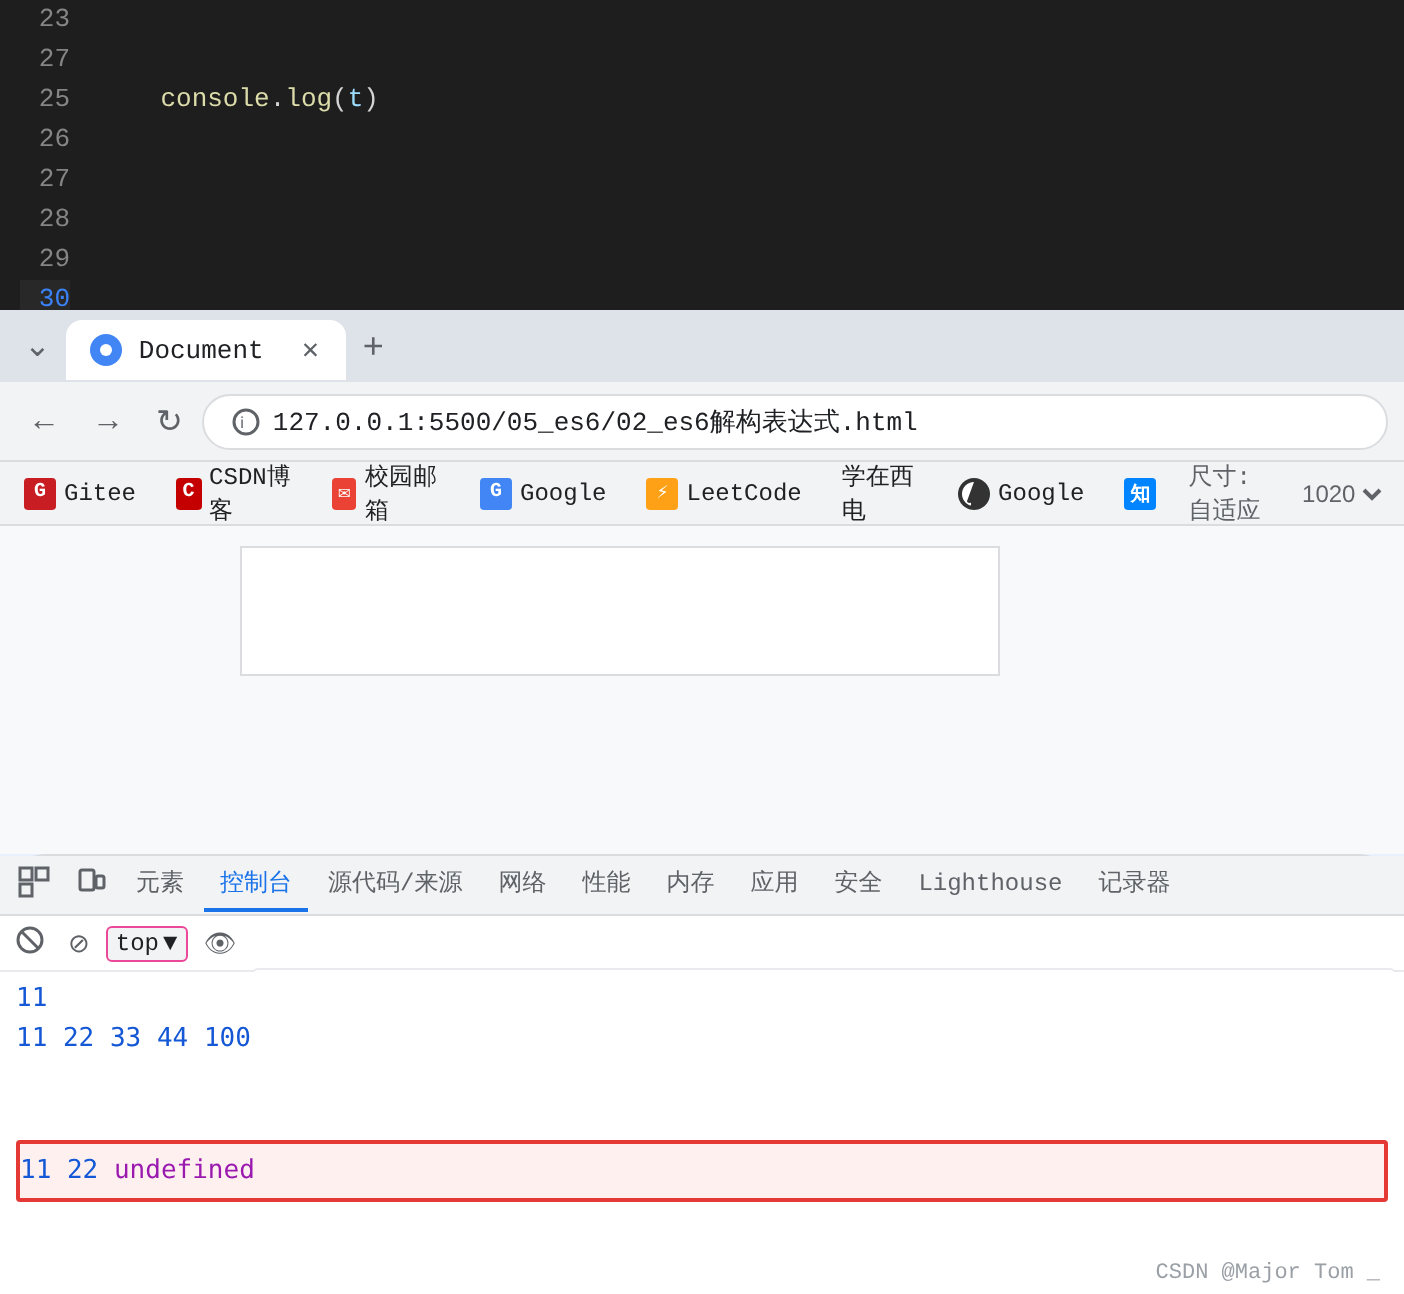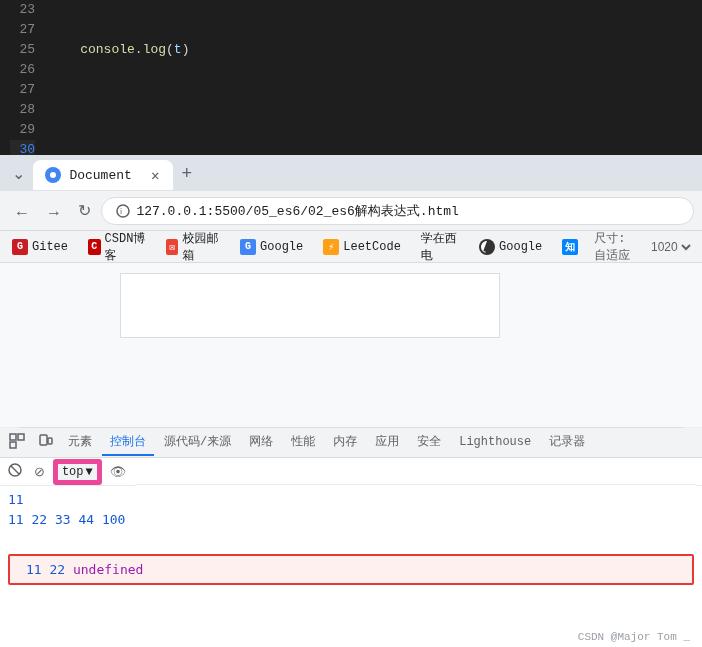--- a/index.html
+++ b/index.html
@@ -285,21 +285,21 @@
       background: none;
       border: none;
       cursor: pointer;
       padding: 2px 4px;
       color: #5f6368;
       font-size: 13px;
       border-radius: 3px;
     }
     .context-select {
       background: #f1f3f4;
-      border: 5px solid #ec4899;
+      border: 1px solid #ec4899;
       border-radius: 3px;
       padding: 1px 4px;
       font-size: 12px;
       color: #202124;
       cursor: pointer;
       display: flex;
       align-items: center;
       gap: 2px;
     }
     .filter-input {
@@ -331,22 +331,22 @@
     }
     .console-line .line-text {
       color: #202124;
     }
     .console-line .num-val { color: #1558d6; }
     .console-line .undef-val { color: #9a1aaf; }
 
     .console-line.highlighted {
       background: #fff0f0;
       border: 2px solid #e53935;
-      margin: 4px 8px;
-      padding: 6px 16px;
+      margin: 20px 8px;
+      padding: 6px 0;
       border-radius: 2px;
     }
 
     
     .watermark {
       position: absolute;
       bottom: 4px;
       right: 12px;
       font-size: 11px;
       color: #9aa0a6;

